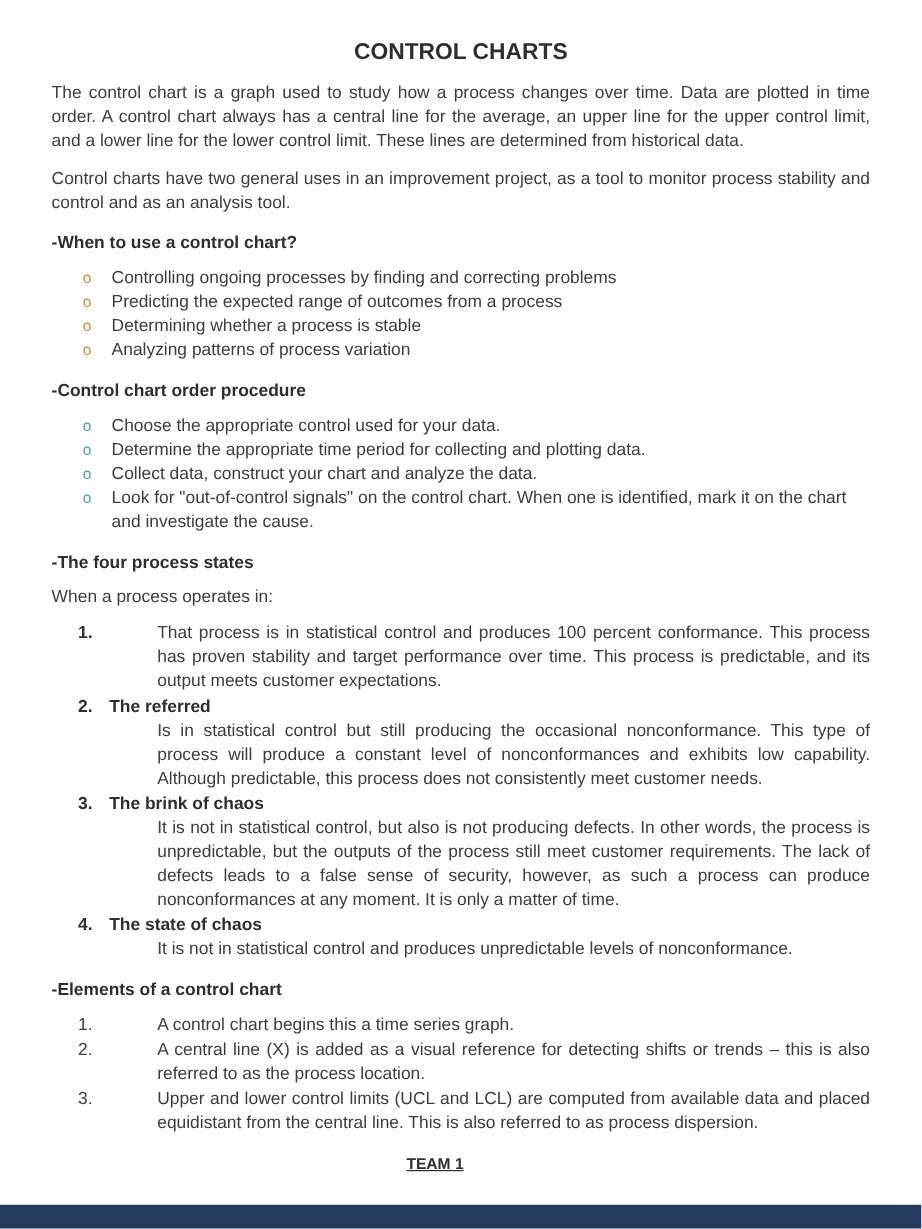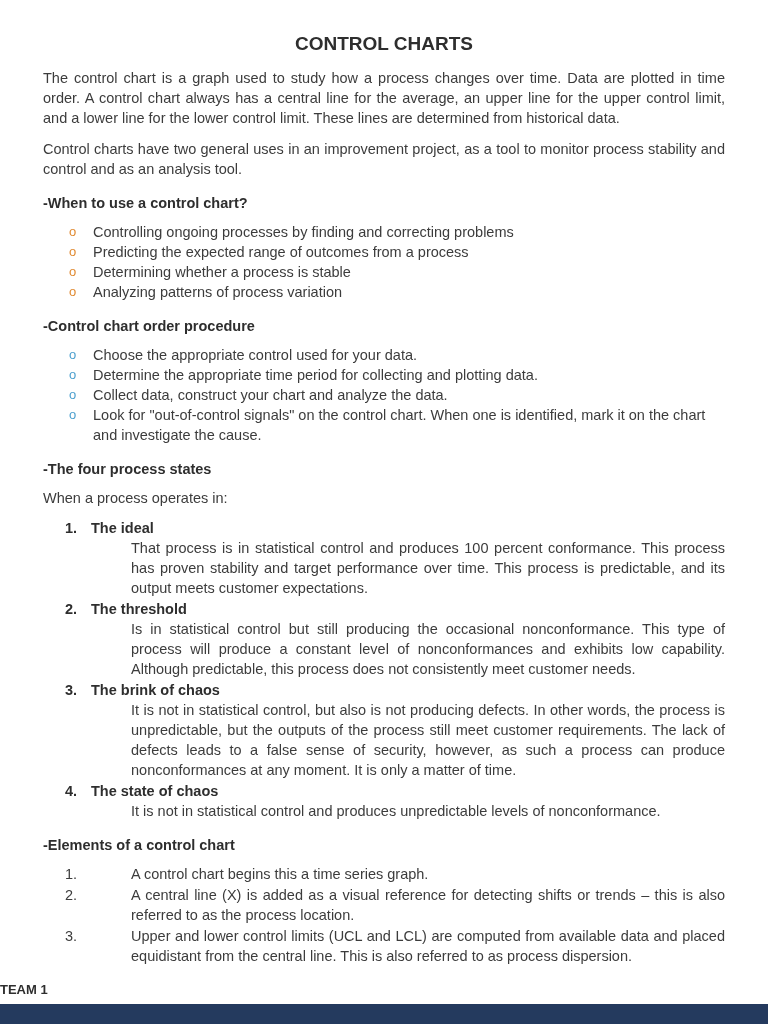--- a/index.html
+++ b/index.html
@@ -66,24 +66,25 @@
   }
   .nitem .num { grid-column: 1; }
   .nitem .ttl { grid-column: 2; font-weight: bold; color: #2e2e2e; }
   .nitem .body { grid-column: 2; text-align: justify; margin-left: 40px; }
   .nlist.bold-nums .num { font-weight: bold; color: #2e2e2e; }
   .nlist.plain .body { font-weight: normal; }
   .lead { margin: 2px 0 10px 0; }
   .doc-footer {
     margin-top: 16px;
     padding-right: 43px;
-    text-align: left;
+    text-align: center;
     font-size: 13px;
     font-weight: bold;
     color: #2e2e2e;
+    text-decoration: underline;
   }
   .bottom-bar {
     position: absolute;
     left: 0; right: 0; bottom: 0;
     height: 20px;
     background: var(--bottom-bar, #243a5e);
   }
 </style>
 </head>
 <body>
@@ -135,26 +136,25 @@
         <span class="tx">Look for "out-of-control signals" on the control chart. When one is identified, mark it on the chart and investigate the cause.</span>
       </li>
     </ul>
 
     <div class="heading">-The four process states</div>
     <p class="lead">When a process operates in:</p>
 
     <div class="nlist bold-nums">
       <div class="nitem">
         <span class="num">1.</span>
-        <span class="ttl">The ideal</span>
         <div class="body">That process is in statistical control and produces 100 percent conformance. This process has proven stability and target performance over time. This process is predictable, and its output meets customer expectations.</div>
       </div>
       <div class="nitem">
         <span class="num">2.</span>
-        <span class="ttl">The threshold</span>
+        <span class="ttl">The referred</span>
         <div class="body">Is in statistical control but still producing the occasional nonconformance. This type of process will produce a constant level of nonconformances and exhibits low capability. Although predictable, this process does not consistently meet customer needs.</div>
       </div>
       <div class="nitem">
         <span class="num">3.</span>
         <span class="ttl">The brink of chaos</span>
         <div class="body">It is not in statistical control, but also is not producing defects. In other words, the process is unpredictable, but the outputs of the process still meet customer requirements. The lack of defects leads to a false sense of security, however, as such a process can produce nonconformances at any moment. It is only a matter of time.</div>
       </div>
       <div class="nitem">
         <span class="num">4.</span>
         <span class="ttl">The state of chaos</span>

